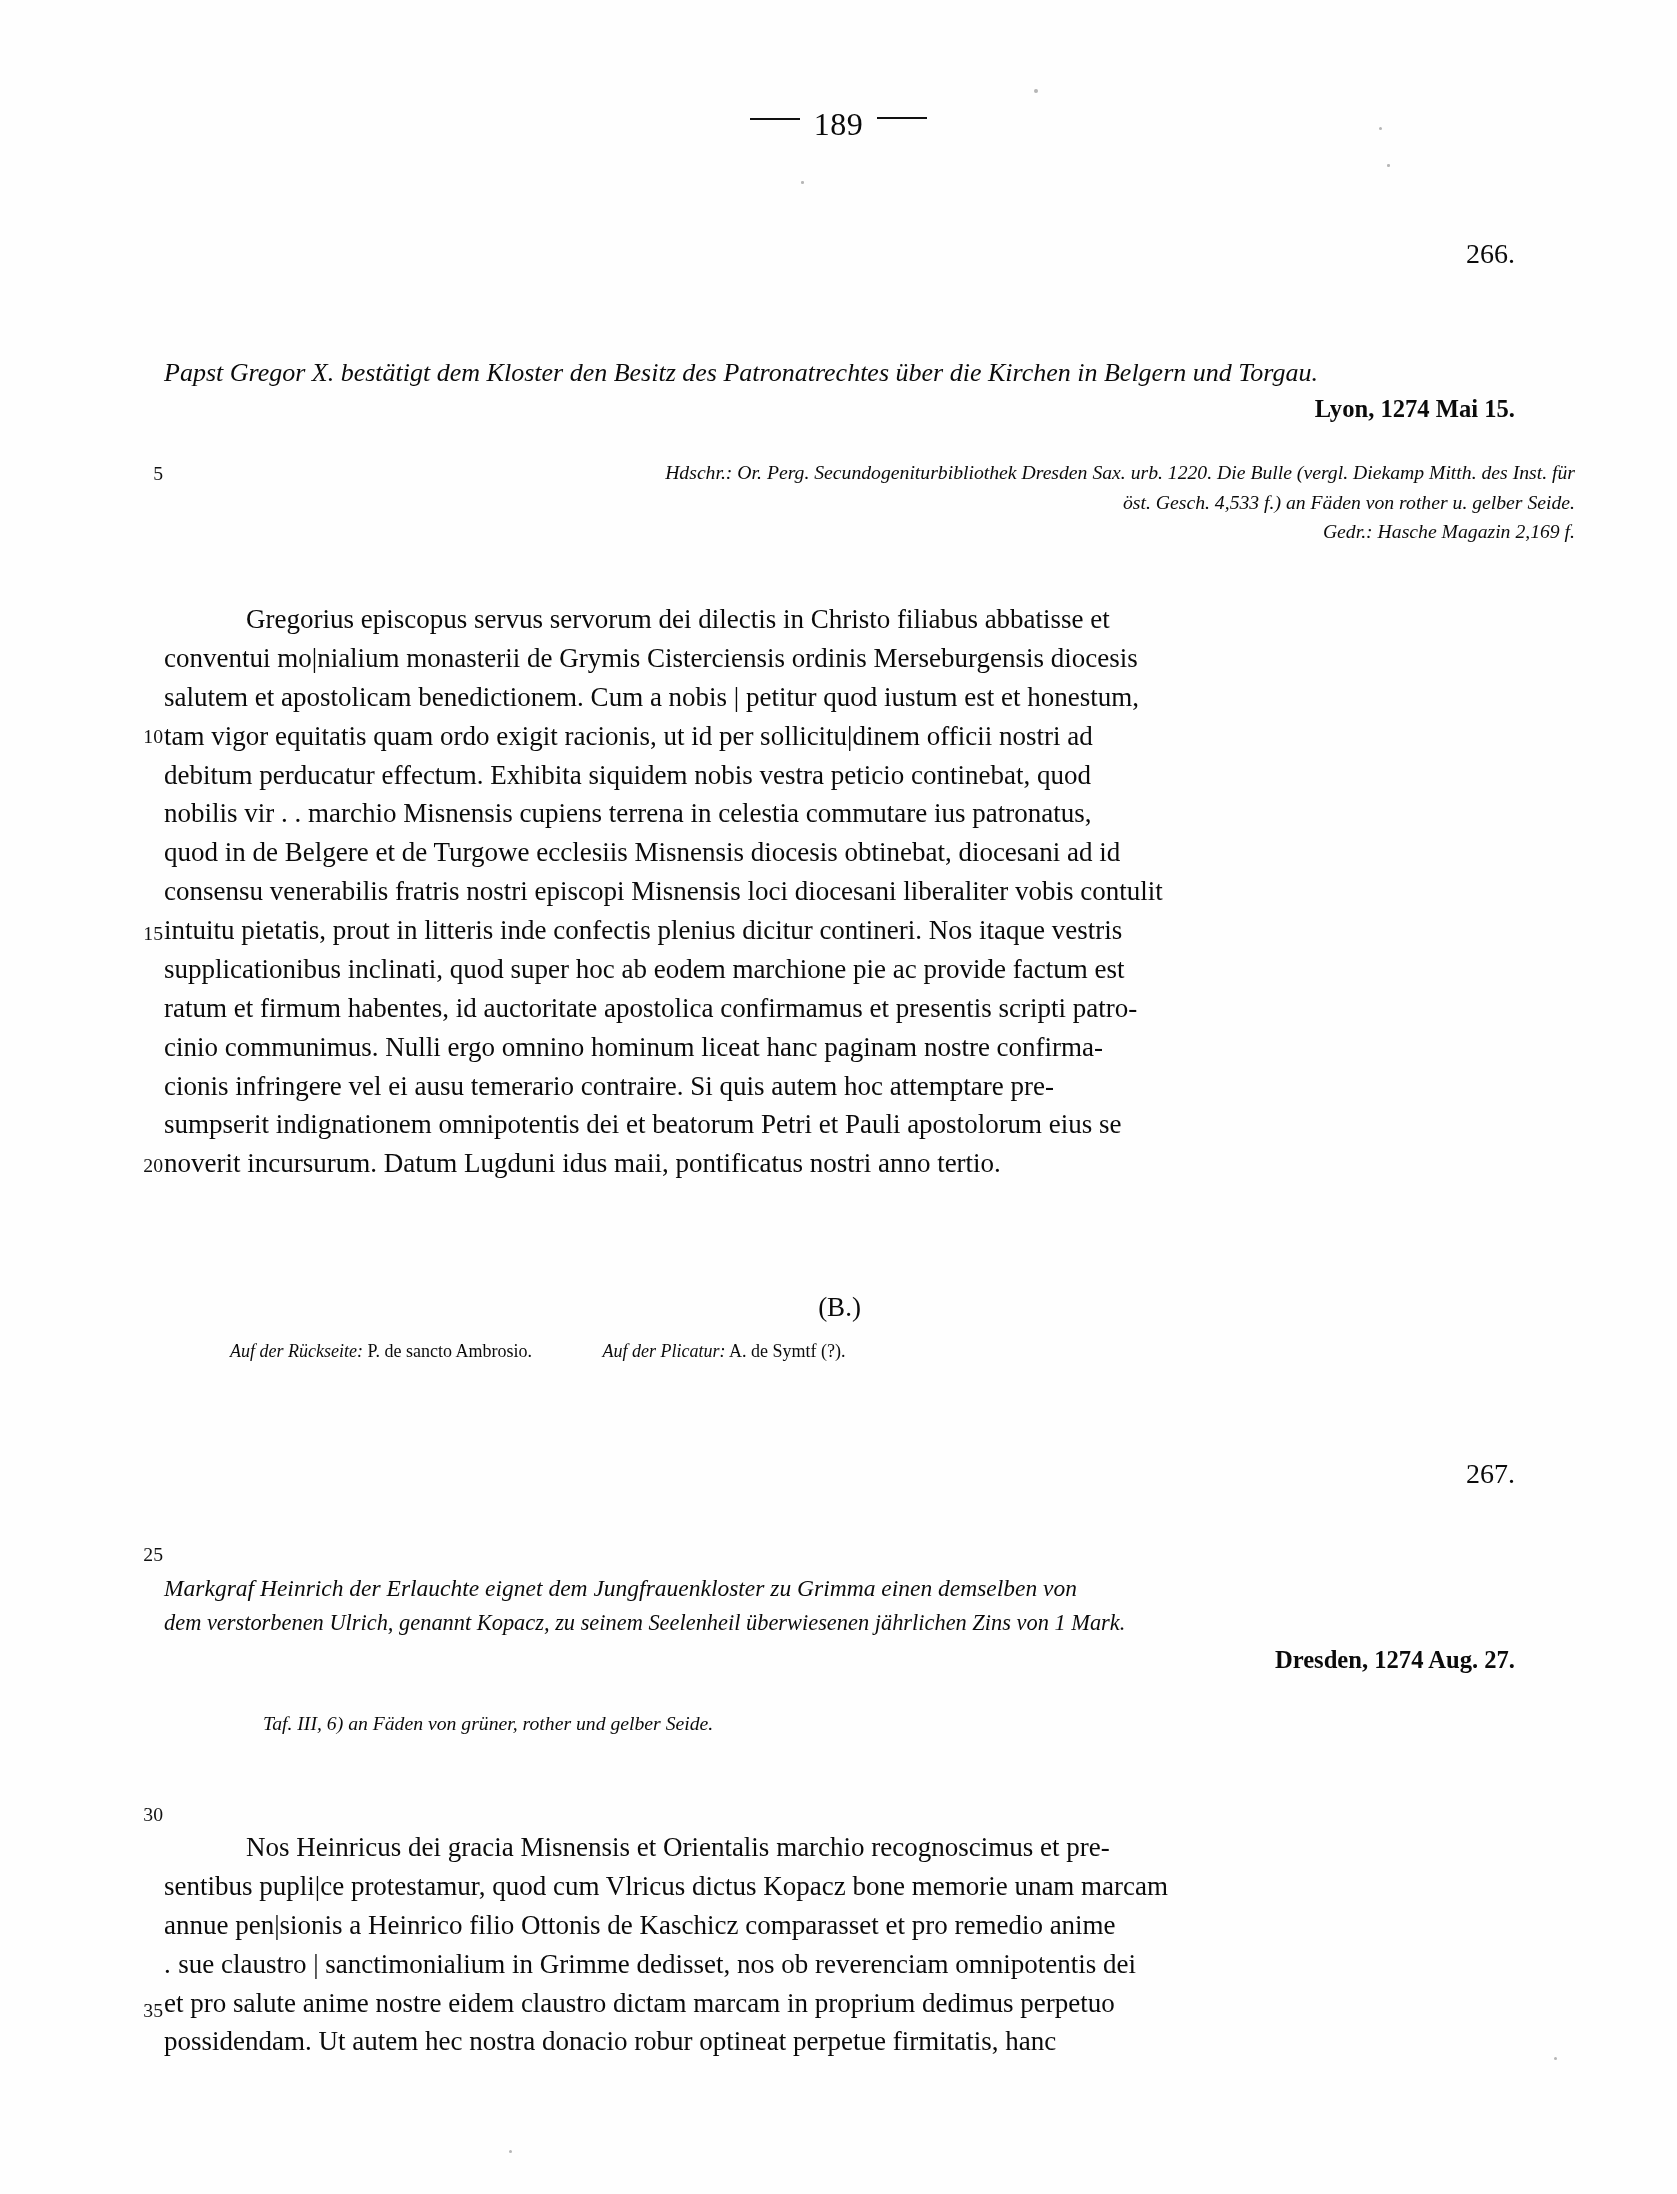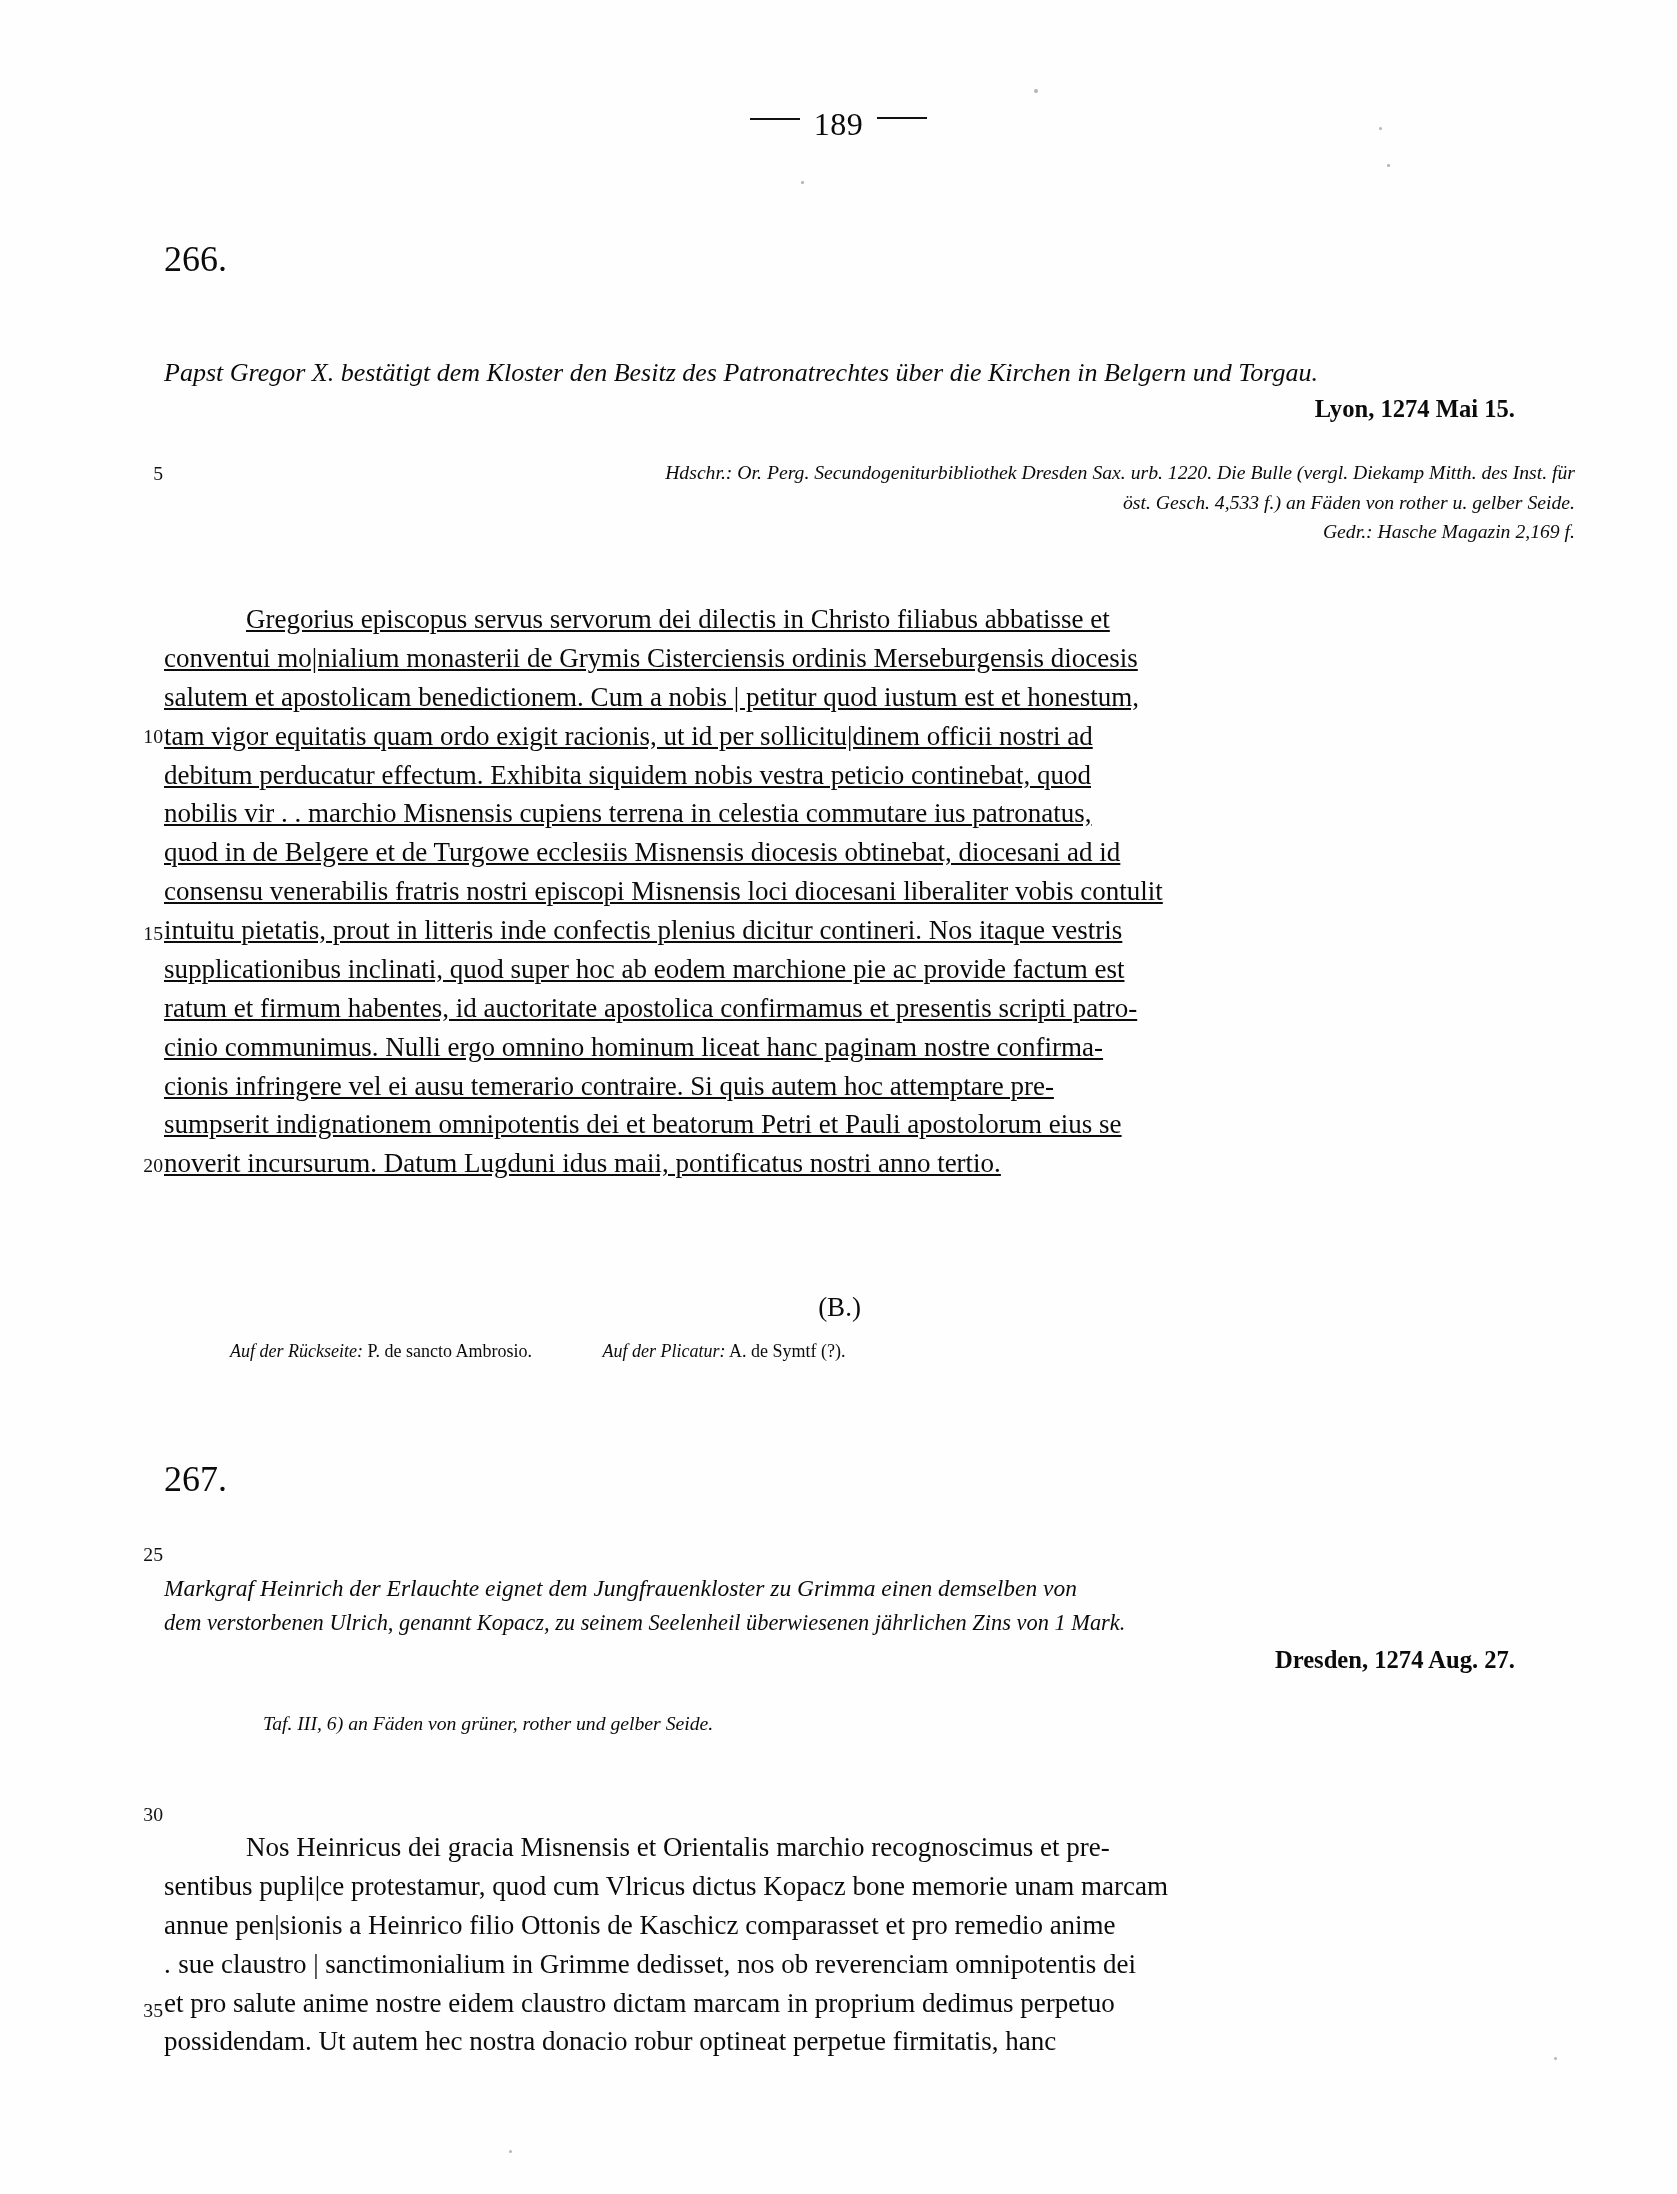--- a/index.html
+++ b/index.html
@@ -57,22 +57,22 @@
     font-weight: 400;
   }
   
   .col {
     position: absolute;
     left: 164px;
     width: 1351px;
     margin-top: 34px;
   }
   .doc-num {
-    text-align: left;
-    font-size: 36px;
+    text-align: right;
+    font-size: 28px;
     margin: 0;
   }
   .regest {
     font-style: italic;
     font-size: 26px;
     line-height: 1.45;
     text-align: left;
   }
   .regest-2 {
     font-style: italic;
@@ -168,21 +168,21 @@
     <span>Lyon, 1274 Mai 15.</span>
   </div>
 
   <div class="col source" style="top:424px;text-align:right;">
     <div>Hdschr.: Or. Perg. Secundogeniturbibliothek Dresden Sax. urb. 1220.  Die Bulle (vergl. Diekamp Mitth. des Inst. für</div>
     <div>öst. Gesch. 4,533 f.) an Fäden von rother u. gelber Seide.</div>
     <div>Gedr.: Hasche Magazin 2,169 f.</div>
   </div>
   <div class="linenum" style="top:462px;">5</div>
 
-  <div class="col body-text" style="top:566px;text-decoration:underline;">
+  <div class="col body-text" style="top:566px;">
     <div><span class="indent"></span><span>Gregorius episcopus servus servorum dei dilectis in Christo filiabus abbatisse et</span></div>
     <div>conventui mo|nialium monasterii de Grymis Cisterciensis ordinis Merseburgensis diocesis</div>
     <div>salutem et apostolicam benedictionem.  Cum a nobis | petitur quod iustum est et honestum,</div>
     <div>tam vigor equitatis quam ordo exigit racionis, ut id per sollicitu|dinem officii nostri ad</div>
     <div>debitum perducatur effectum.  Exhibita siquidem nobis vestra peticio continebat, quod</div>
     <div>nobilis vir . . marchio Misnensis cupiens terrena in celestia commutare ius patronatus,</div>
     <div>quod in de Belgere et de Turgowe ecclesiis Misnensis diocesis obtinebat, diocesani ad id</div>
     <div>consensu venerabilis fratris nostri episcopi Misnensis loci diocesani liberaliter vobis contulit</div>
     <div>intuitu pietatis, prout in litteris inde confectis plenius dicitur contineri.  Nos itaque vestris</div>
     <div>supplicationibus inclinati, quod super hoc ab eodem marchione pie ac provide factum est</div>

